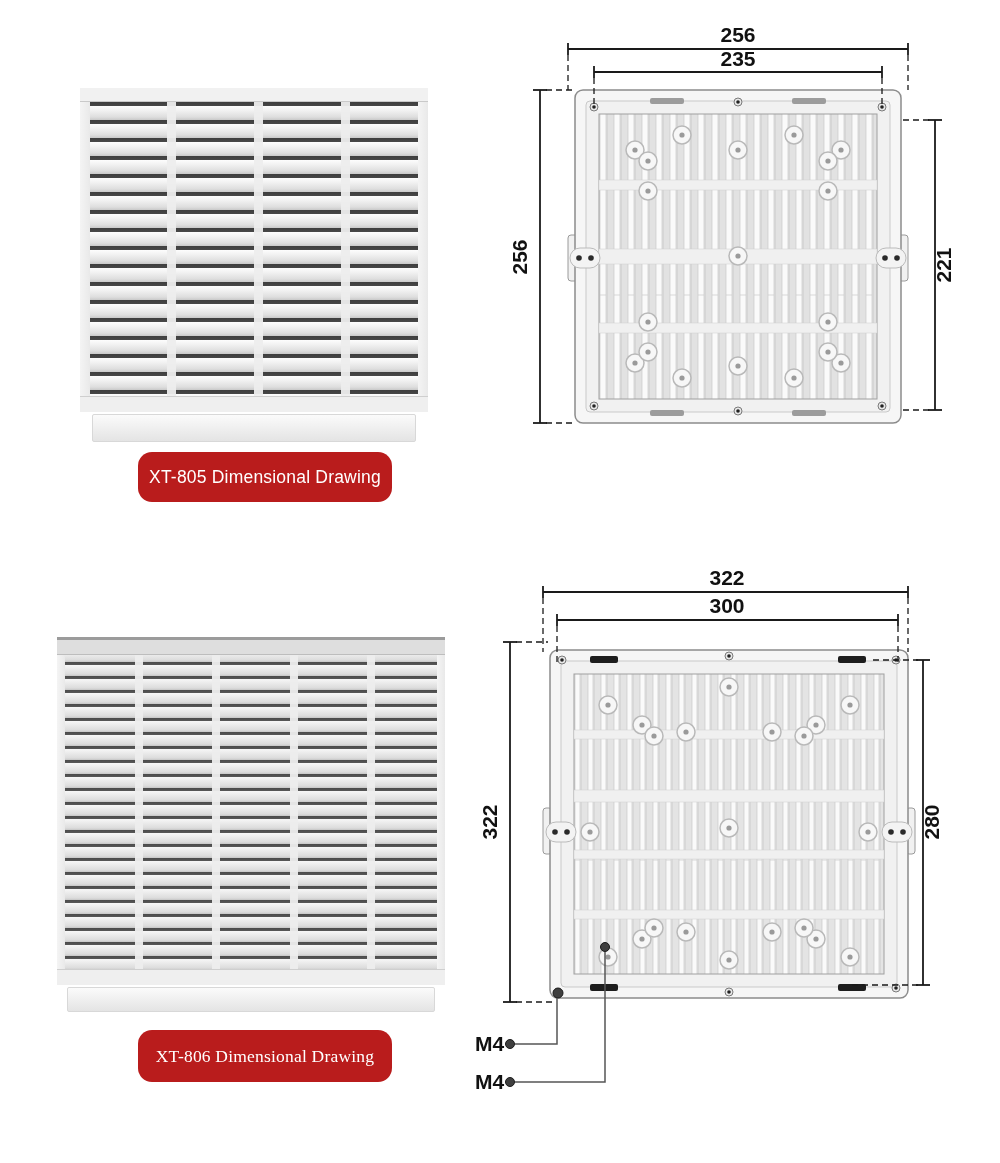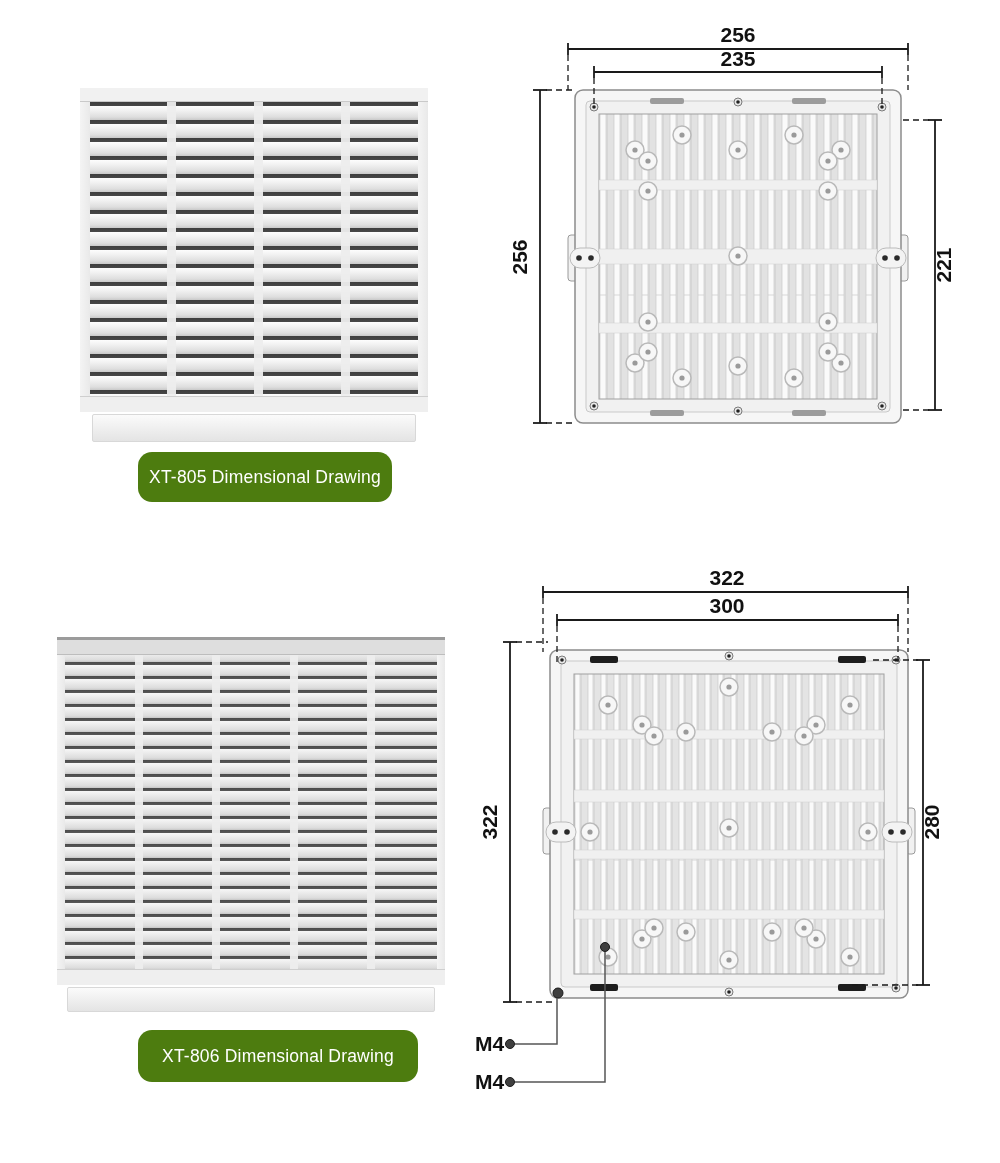--- a/index.html
+++ b/index.html
@@ -27,21 +27,21 @@
   .col-sep{position:absolute;top:0;bottom:0;width:9px;background:#ededed;opacity:.95;}
   .cap{position:absolute;left:0;right:0;top:0;height:13px;background:#f1f1f1;border-bottom:1px solid #c9c9c9;}
   .photo-806 .cap{background:#dedede;border-top:3px solid #9b9b9b;border-bottom:1px solid #bdbdbd;height:14px;}
   .skirt{position:absolute;left:0;right:0;bottom:0;height:15px;background:#efefef;border-top:1px solid #cfcfcf;}
   .base{margin:2px 12px 0;height:26px;background:linear-gradient(#fbfbfb,#e4e4e4);
         border:1px solid #d8d8d8;border-radius:2px;}
   .photo-806 .base{margin:2px 10px 0;height:23px;}
   
   .badge{
     position:absolute;display:flex;align-items:center;justify-content:center;
-    background:#4d7c0f;color:#ffffff;border-radius:14px;
+    background:#b91c1c;color:#ffffff;border-radius:14px;
     font-size:17.5px;letter-spacing:.2px;
   }
   
   .drawing{position:absolute;}
   .dim-line{stroke:#1a1a1a;stroke-width:1.8;}
   .dim-tick{stroke:#1a1a1a;stroke-width:1.8;}
   .ext-line{stroke:#1a1a1a;stroke-width:1.3;stroke-dasharray:6 4;fill:none;}
   .dim-text{font-family:"Liberation Sans",sans-serif;font-weight:bold;font-size:21px;fill:#111111;}
   .frame-outer{fill:#f6f6f6;stroke:#8c8c8c;stroke-width:1.5;}
   .frame-inner{fill:#f1f1f1;stroke:#c9c9c9;stroke-width:1;}
@@ -198,21 +198,21 @@
       <div class="col-sep" style="left:20%;width:8px;"></div>
       <div class="col-sep" style="left:40%;width:8px;"></div>
       <div class="col-sep" style="left:60%;width:8px;"></div>
       <div class="col-sep" style="left:80%;width:8px;"></div>
       <div class="cap"></div>
       <div class="skirt"></div>
     </div>
     <div class="base"></div>
   </div>
 
-  <div class="badge" style="left:138px;top:1030px;width:280px;height:52px;">
+  <div class="badge" style="left:138px;top:1030px;width:254px;height:52px;font-family:Liberation Serif, serif;">
     <span>XT-806 Dimensional Drawing</span>
   </div>
 
   <svg class="drawing" style="left:450px;top:560px;" width="550" height="560" viewBox="0 0 550 560">
     <defs>
       <pattern id="ribs806" width="13" height="300" patternUnits="userSpaceOnUse">
         <rect width="13" height="300" fill="#e4e4e4"></rect>
         <rect x="0" width="2" height="300" fill="#d8d8d8"></rect>
         <rect x="8" width="5" height="300" fill="#fafafa" stroke="#c4c4c4" stroke-width="0.6"></rect>
       </pattern>

